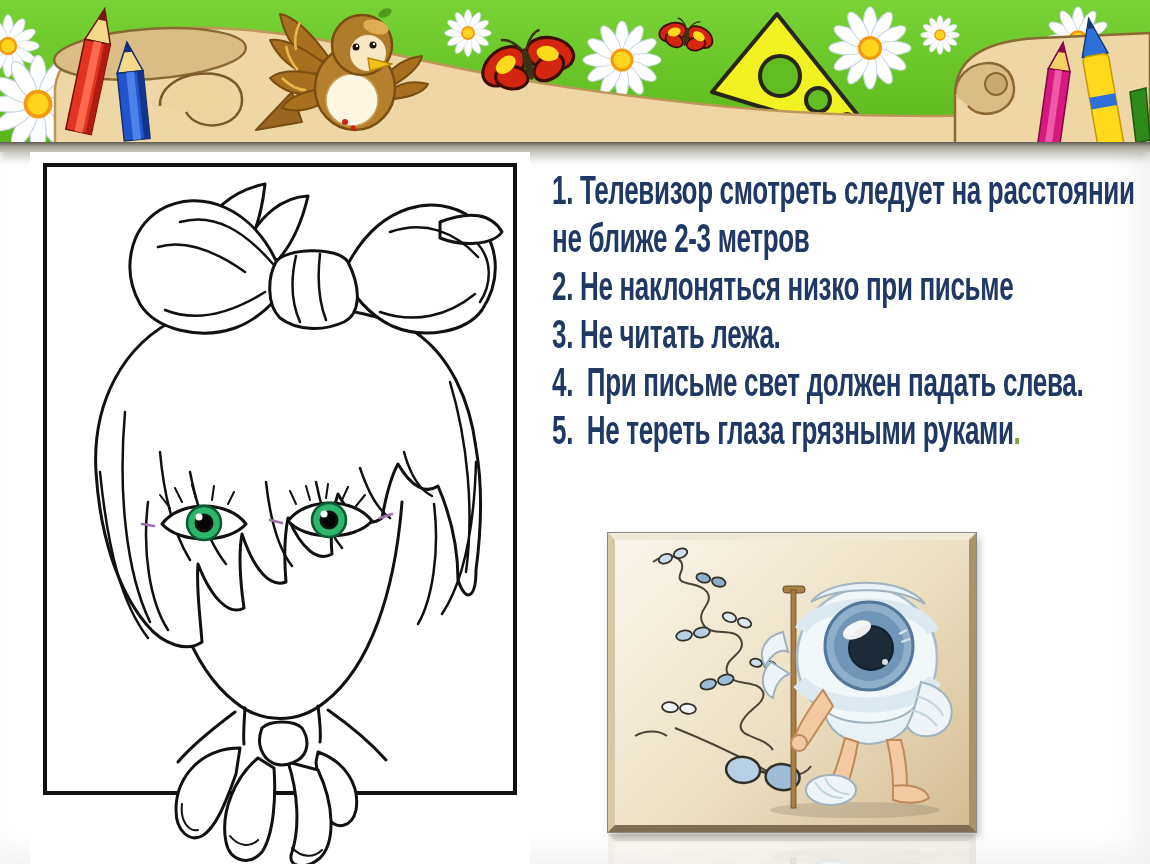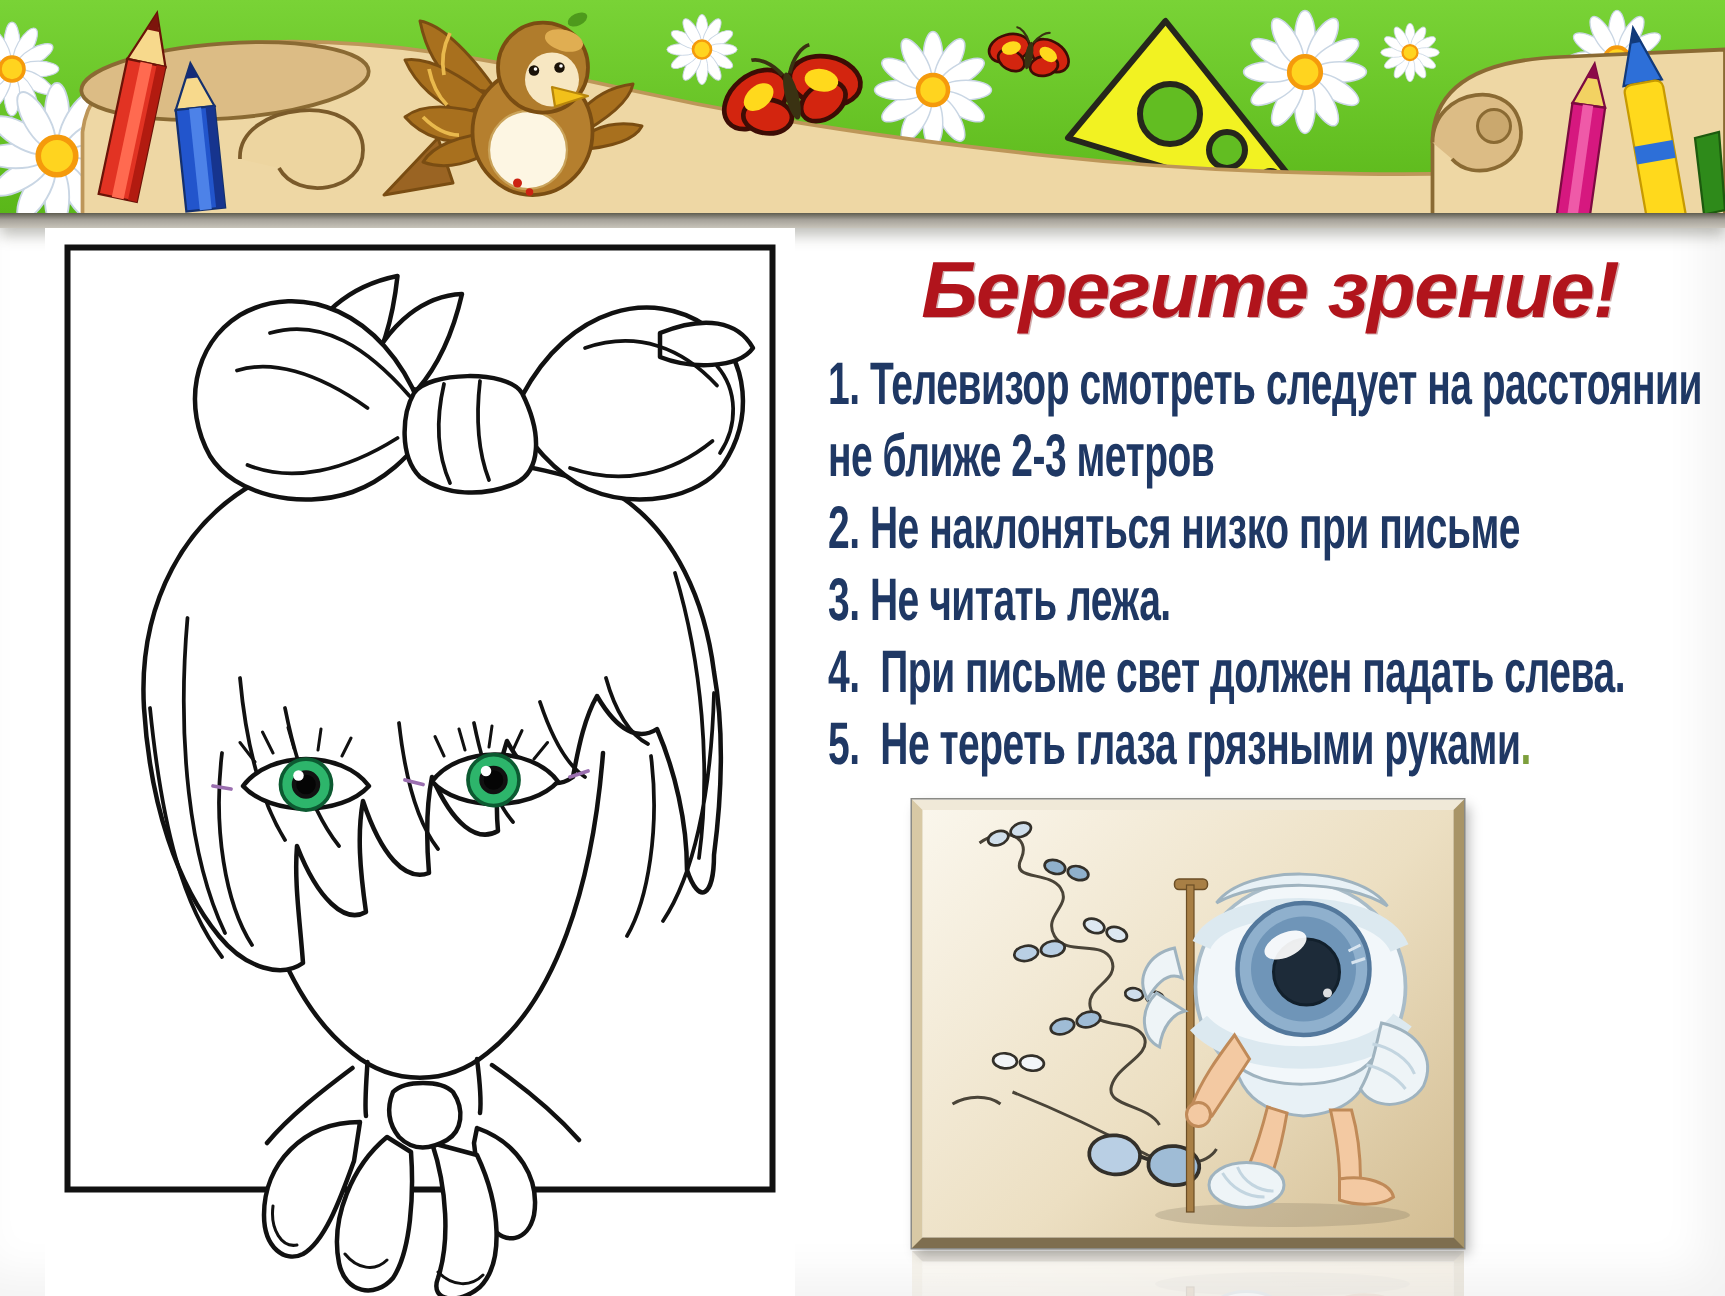--- a/index.html
+++ b/index.html
@@ -225,21 +225,20 @@
           <circle cx="169" cy="365" r="3.5" fill="#fff" stroke="none"></circle>
           <circle cx="299" cy="368" r="17" fill="#2db56b" stroke="#0c5a31" stroke-width="2.5"></circle>
           <circle cx="299" cy="368" r="8" fill="#050505"></circle>
           <circle cx="294" cy="362" r="3.5" fill="#fff" stroke="none"></circle>
         </g>
       </g>
     </svg>
   </div>
 
   <div class="content">
-    <h1 class="title">Берегите зрение!</h1>
     <div class="items">
       <div class="item"><span>1. Телевизор смотреть следует на расстоянии не ближе 2-3 метров</span><span></span></div>
       <div class="item"><span>2. Не наклоняться низко при письме</span><span></span></div>
       <div class="item"><span>3. Не читать лежа.</span><span></span></div>
       <div class="item"><span>4.  При письме свет должен падать слева.</span><span></span></div>
       <div class="item"><span>5.  Не тереть глаза грязными руками</span><span class="suffix-green">.</span></div>
     </div>
   </div>
 
   <div class="eye-pic">

